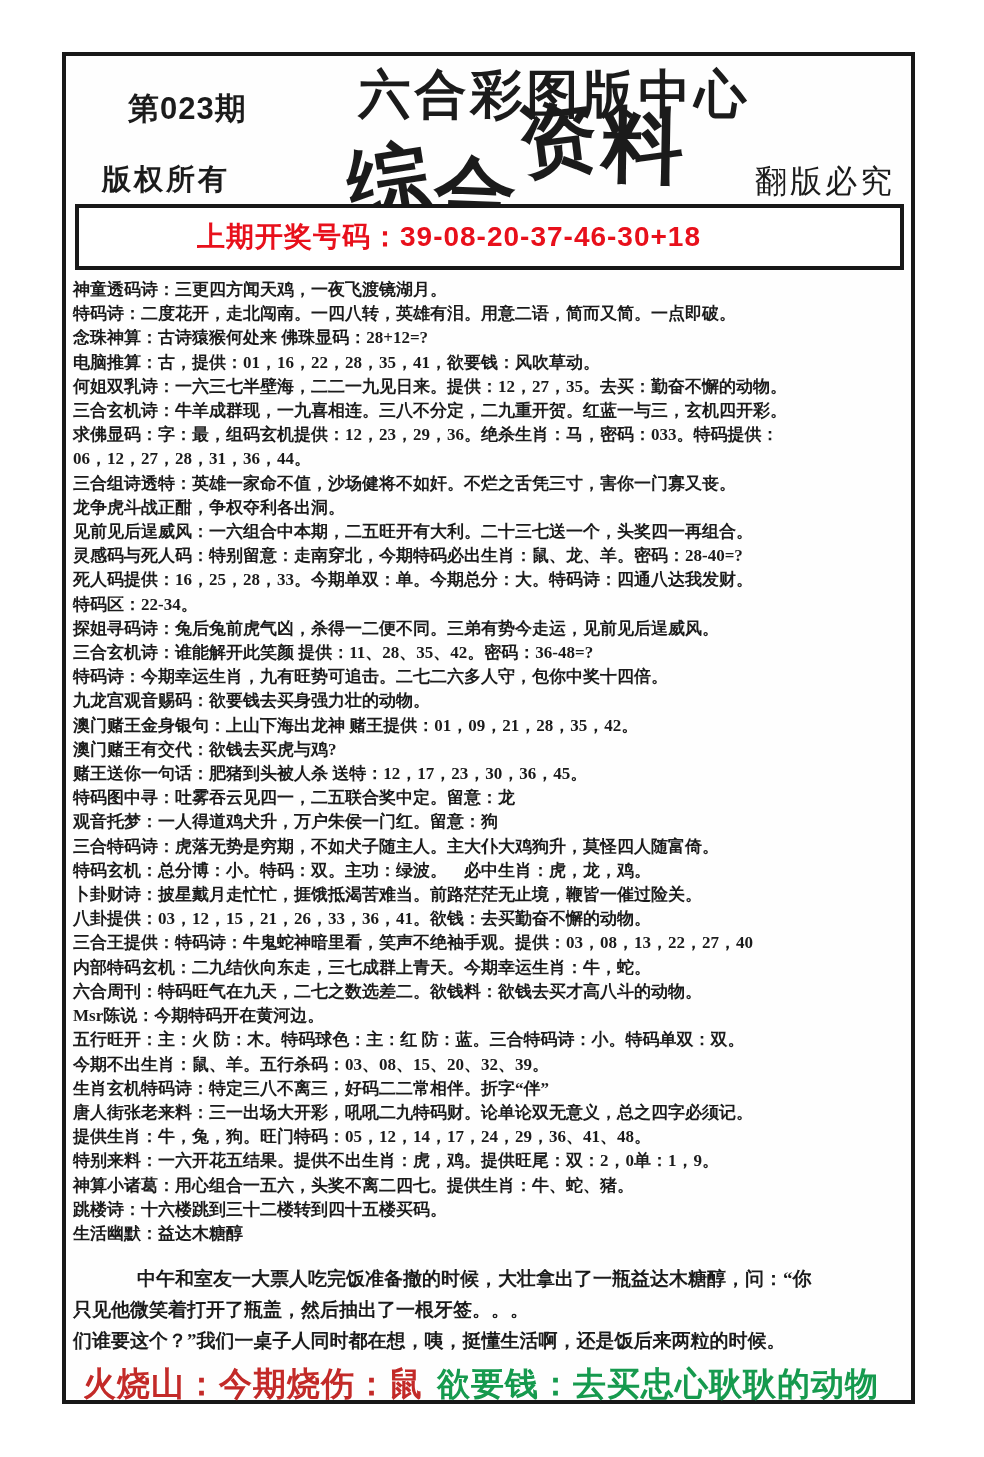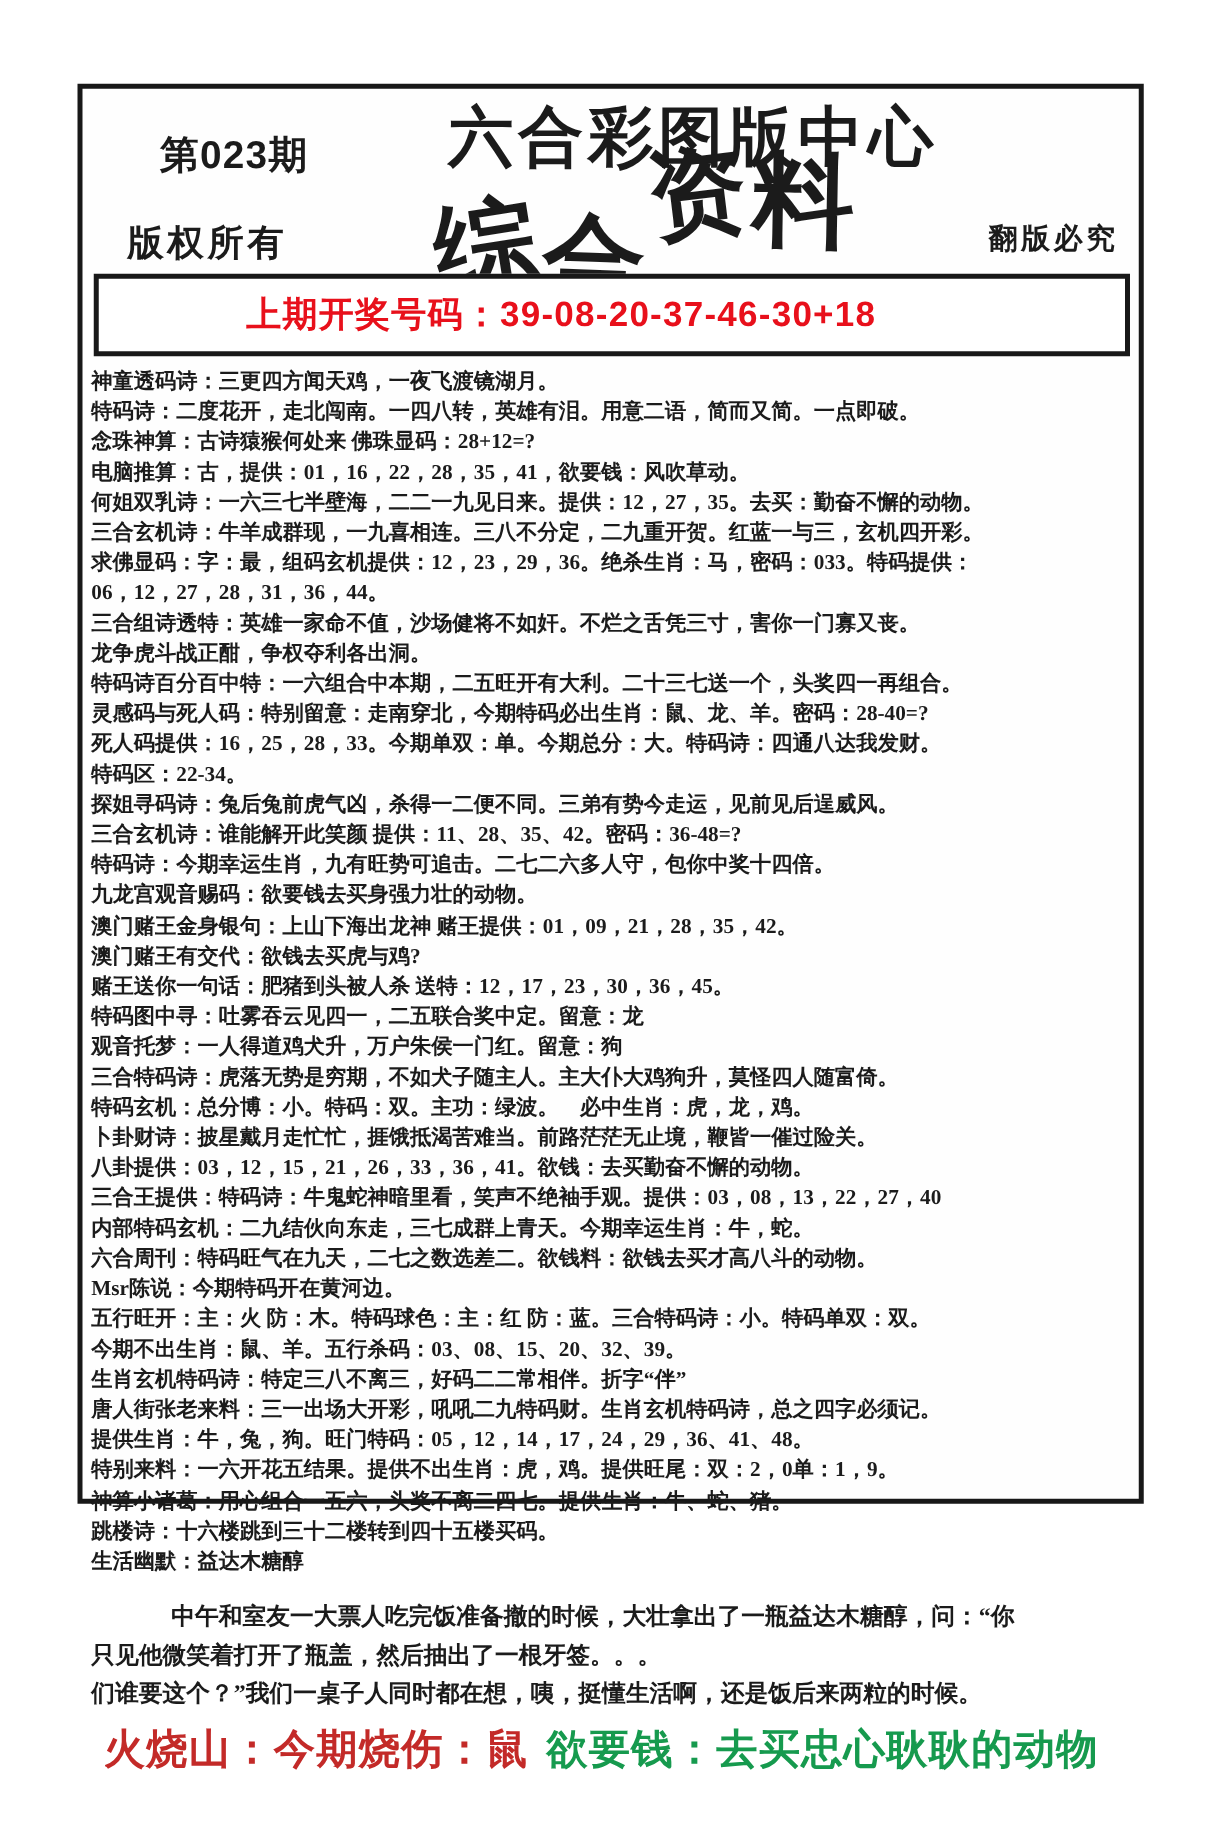--- a/index.html
+++ b/index.html
@@ -3,21 +3,21 @@
 <meta charset="utf-8">
 <style>
   html,body{margin:0;padding:0;}
   body{
     width:984px;height:1457px;position:relative;
     background:#ffffff;
     font-family:"Liberation Serif","DejaVu Serif",serif;
     color:#1b1b1b;overflow:hidden;
   }
   .frame{
-    position:absolute;left:62px;top:67px;width:853px;height:1136px;
+    position:absolute;left:62px;top:52px;width:853px;height:1352px;
     border:4px solid #181818;box-sizing:border-box;background:#fefefe;
   }
   
   .issue{
     position:absolute;left:62px;top:32px;
     font-family:"Liberation Sans","DejaVu Sans",sans-serif;
     font-weight:900;font-size:31px;letter-spacing:1px;
   }
   .site-title{
     position:absolute;left:calc(50% + 66px);top:4px;transform:translateX(-50%);
@@ -34,21 +34,21 @@
   .main-title .ch2{transform:translateY(-10px) rotate(-5deg);font-size:0.96em;}
   .main-title .ch3{transform:translateY(0px) rotate(3deg);}
   .copy-left{
     position:absolute;left:36px;top:104px;
     font-family:"Liberation Sans","DejaVu Sans",sans-serif;
     font-weight:900;font-size:29px;letter-spacing:3px;
   }
   .copy-right{
     position:absolute;right:16px;top:104px;
     font-family:"Liberation Sans","DejaVu Sans",sans-serif;
-    font-weight:700;font-size:23px;letter-spacing:3px;
+    font-weight:400;font-size:32px;letter-spacing:3px;
   }
   .prize-box{
     position:absolute;left:9px;right:7px;top:148px;height:66px;
     border:4px solid #181818;box-sizing:border-box;background:#ffffff;
     display:flex;align-items:center;padding-left:118px;
     font-family:"Liberation Sans","DejaVu Sans",sans-serif;
     font-weight:900;font-size:28px;color:#e8101b;letter-spacing:1px;white-space:nowrap;
   }
   
   .body-text{
@@ -97,21 +97,21 @@
         <div class="line">神童透码诗：三更四方闻天鸡，一夜飞渡镜湖月。</div>
         <div class="line">特码诗：二度花开，走北闯南。一四八转，英雄有泪。用意二语，简而又简。一点即破。</div>
         <div class="line">念珠神算：古诗猿猴何处来 佛珠显码：28+12=?</div>
         <div class="line">电脑推算：古，提供：01，16，22，28，35，41，欲要钱：风吹草动。</div>
         <div class="line">何姐双乳诗：一六三七半壁海，二二一九见日来。提供：12，27，35。去买：勤奋不懈的动物。</div>
         <div class="line">三合玄机诗：牛羊成群现，一九喜相连。三八不分定，二九重开贺。红蓝一与三，玄机四开彩。</div>
         <div class="line">求佛显码：字：最，组码玄机提供：12，23，29，36。绝杀生肖：马，密码：033。特码提供：</div>
         <div class="line">06，12，27，28，31，36，44。</div>
         <div class="line">三合组诗透特：英雄一家命不值，沙场健将不如奸。不烂之舌凭三寸，害你一门寡又丧。</div>
         <div class="line">龙争虎斗战正酣，争权夺利各出洞。</div>
-        <div class="line">特码诗百分百中特：一六组合中本期，二五旺开有大利。二十三七送一个，头奖四一再组合。</div>
+        <div class="line">见前见后逞威风：一六组合中本期，二五旺开有大利。二十三七送一个，头奖四一再组合。</div>
         <div class="line">灵感码与死人码：特别留意：走南穿北，今期特码必出生肖：鼠、龙、羊。密码：28-40=?</div>
         <div class="line">死人码提供：16，25，28，33。今期单双：单。今期总分：大。特码诗：四通八达我发财。</div>
         <div class="line">特码区：22-34。</div>
         <div class="line">探姐寻码诗：兔后兔前虎气凶，杀得一二便不同。三弟有势今走运，见前见后逞威风。</div>
         <div class="line">三合玄机诗：谁能解开此笑颜 提供：11、28、35、42。密码：36-48=?</div>
         <div class="line">特码诗：今期幸运生肖，九有旺势可追击。二七二六多人守，包你中奖十四倍。</div>
         <div class="line">九龙宫观音赐码：欲要钱去买身强力壮的动物。</div>
         <div class="line">澳门赌王金身银句：上山下海出龙神 赌王提供：01，09，21，28，35，42。</div>
         <div class="line">澳门赌王有交代：欲钱去买虎与鸡?</div>
         <div class="line">赌王送你一句话：肥猪到头被人杀 送特：12，17，23，30，36，45。</div>
@@ -121,21 +121,21 @@
         <div class="line">特码玄机：总分博：小。特码：双。主功：绿波。　必中生肖：虎，龙，鸡。</div>
         <div class="line">卜卦财诗：披星戴月走忙忙，捱饿抵渴苦难当。前路茫茫无止境，鞭皆一催过险关。</div>
         <div class="line">八卦提供：03，12，15，21，26，33，36，41。欲钱：去买勤奋不懈的动物。</div>
         <div class="line">三合王提供：特码诗：牛鬼蛇神暗里看，笑声不绝袖手观。提供：03，08，13，22，27，40</div>
         <div class="line">内部特码玄机：二九结伙向东走，三七成群上青天。今期幸运生肖：牛，蛇。</div>
         <div class="line">六合周刊：特码旺气在九天，二七之数选差二。欲钱料：欲钱去买才高八斗的动物。</div>
         <div class="line">Msr陈说：今期特码开在黄河边。</div>
         <div class="line">五行旺开：主：火 防：木。特码球色：主：红 防：蓝。三合特码诗：小。特码单双：双。</div>
         <div class="line">今期不出生肖：鼠、羊。五行杀码：03、08、15、20、32、39。</div>
         <div class="line">生肖玄机特码诗：特定三八不离三，好码二二常相伴。折字“伴”</div>
-        <div class="line">唐人街张老来料：三一出场大开彩，吼吼二九特码财。生肖玄机特码诗，总之四字必须记。</div>
+        <div class="line">唐人街张老来料：三一出场大开彩，吼吼二九特码财。论单论双无意义，总之四字必须记。</div>
         <div class="line">提供生肖：牛，兔，狗。旺门特码：05，12，14，17，24，29，36、41、48。</div>
         <div class="line">特别来料：一六开花五结果。提供不出生肖：虎，鸡。提供旺尾：双：2，0单：1，9。</div>
         <div class="line">神算小诸葛：用心组合一五六，头奖不离二四七。提供生肖：牛、蛇、猪。</div>
         <div class="line">跳楼诗：十六楼跳到三十二楼转到四十五楼买码。</div>
         <div class="line">生活幽默：益达木糖醇</div>
       </div>
 
     <div class="story">
         <div class="story-line">中午和室友一大票人吃完饭准备撤的时候，大壮拿出了一瓶益达木糖醇，问：“你</div>
         <div class="story-line">只见他微笑着打开了瓶盖，然后抽出了一根牙签。。。</div>

